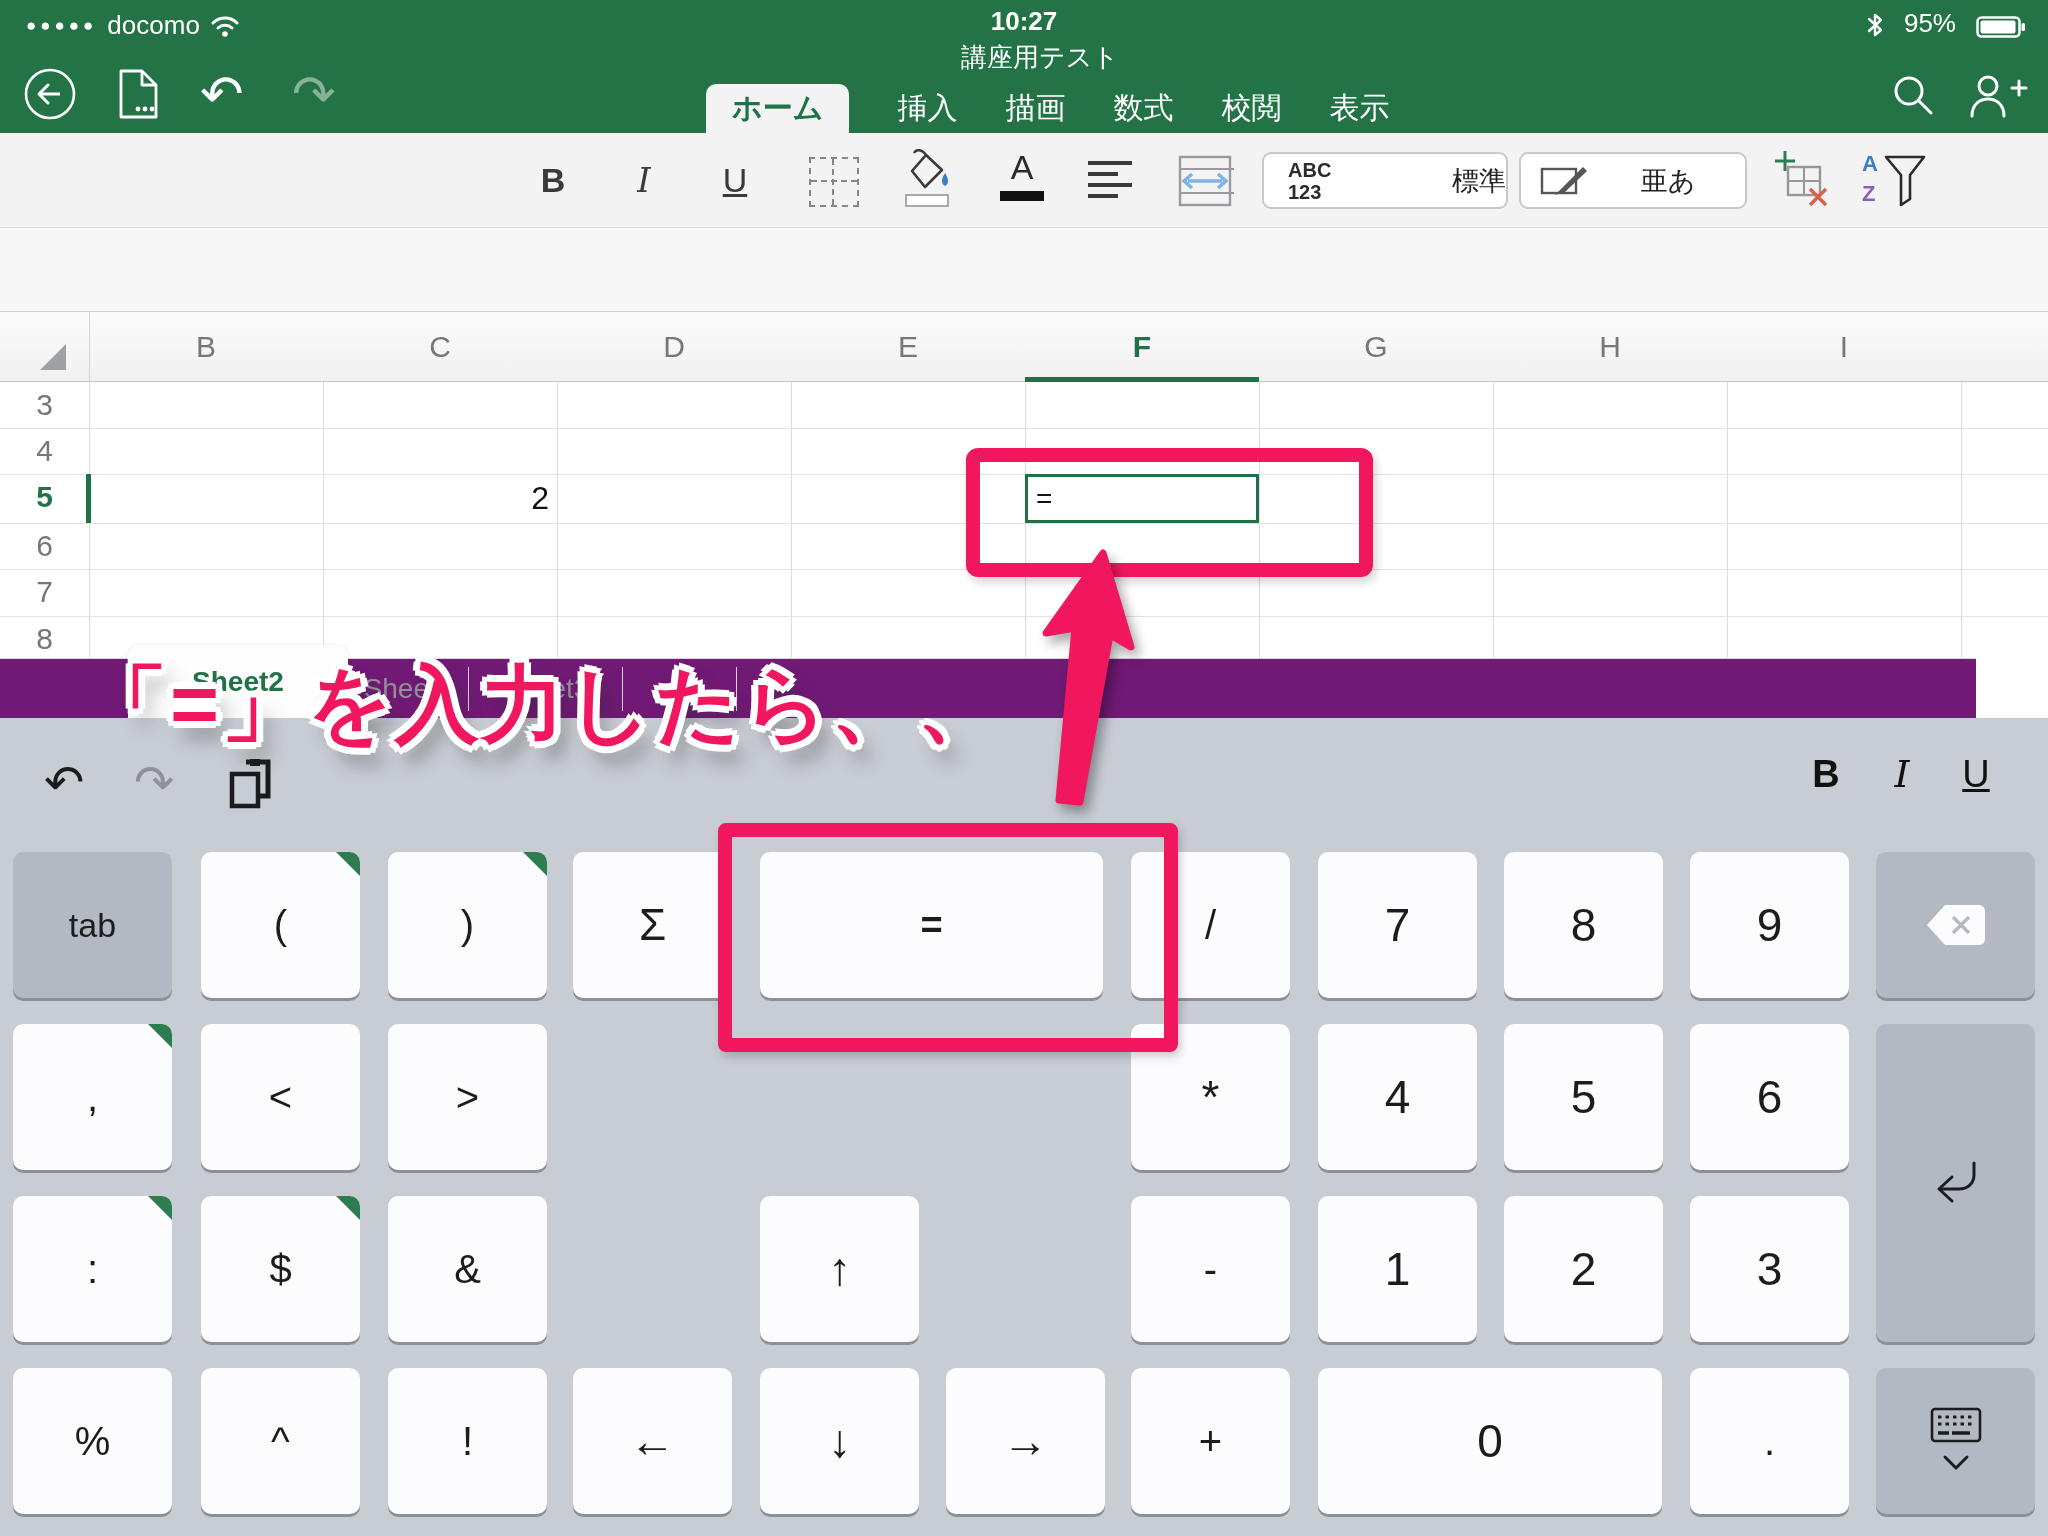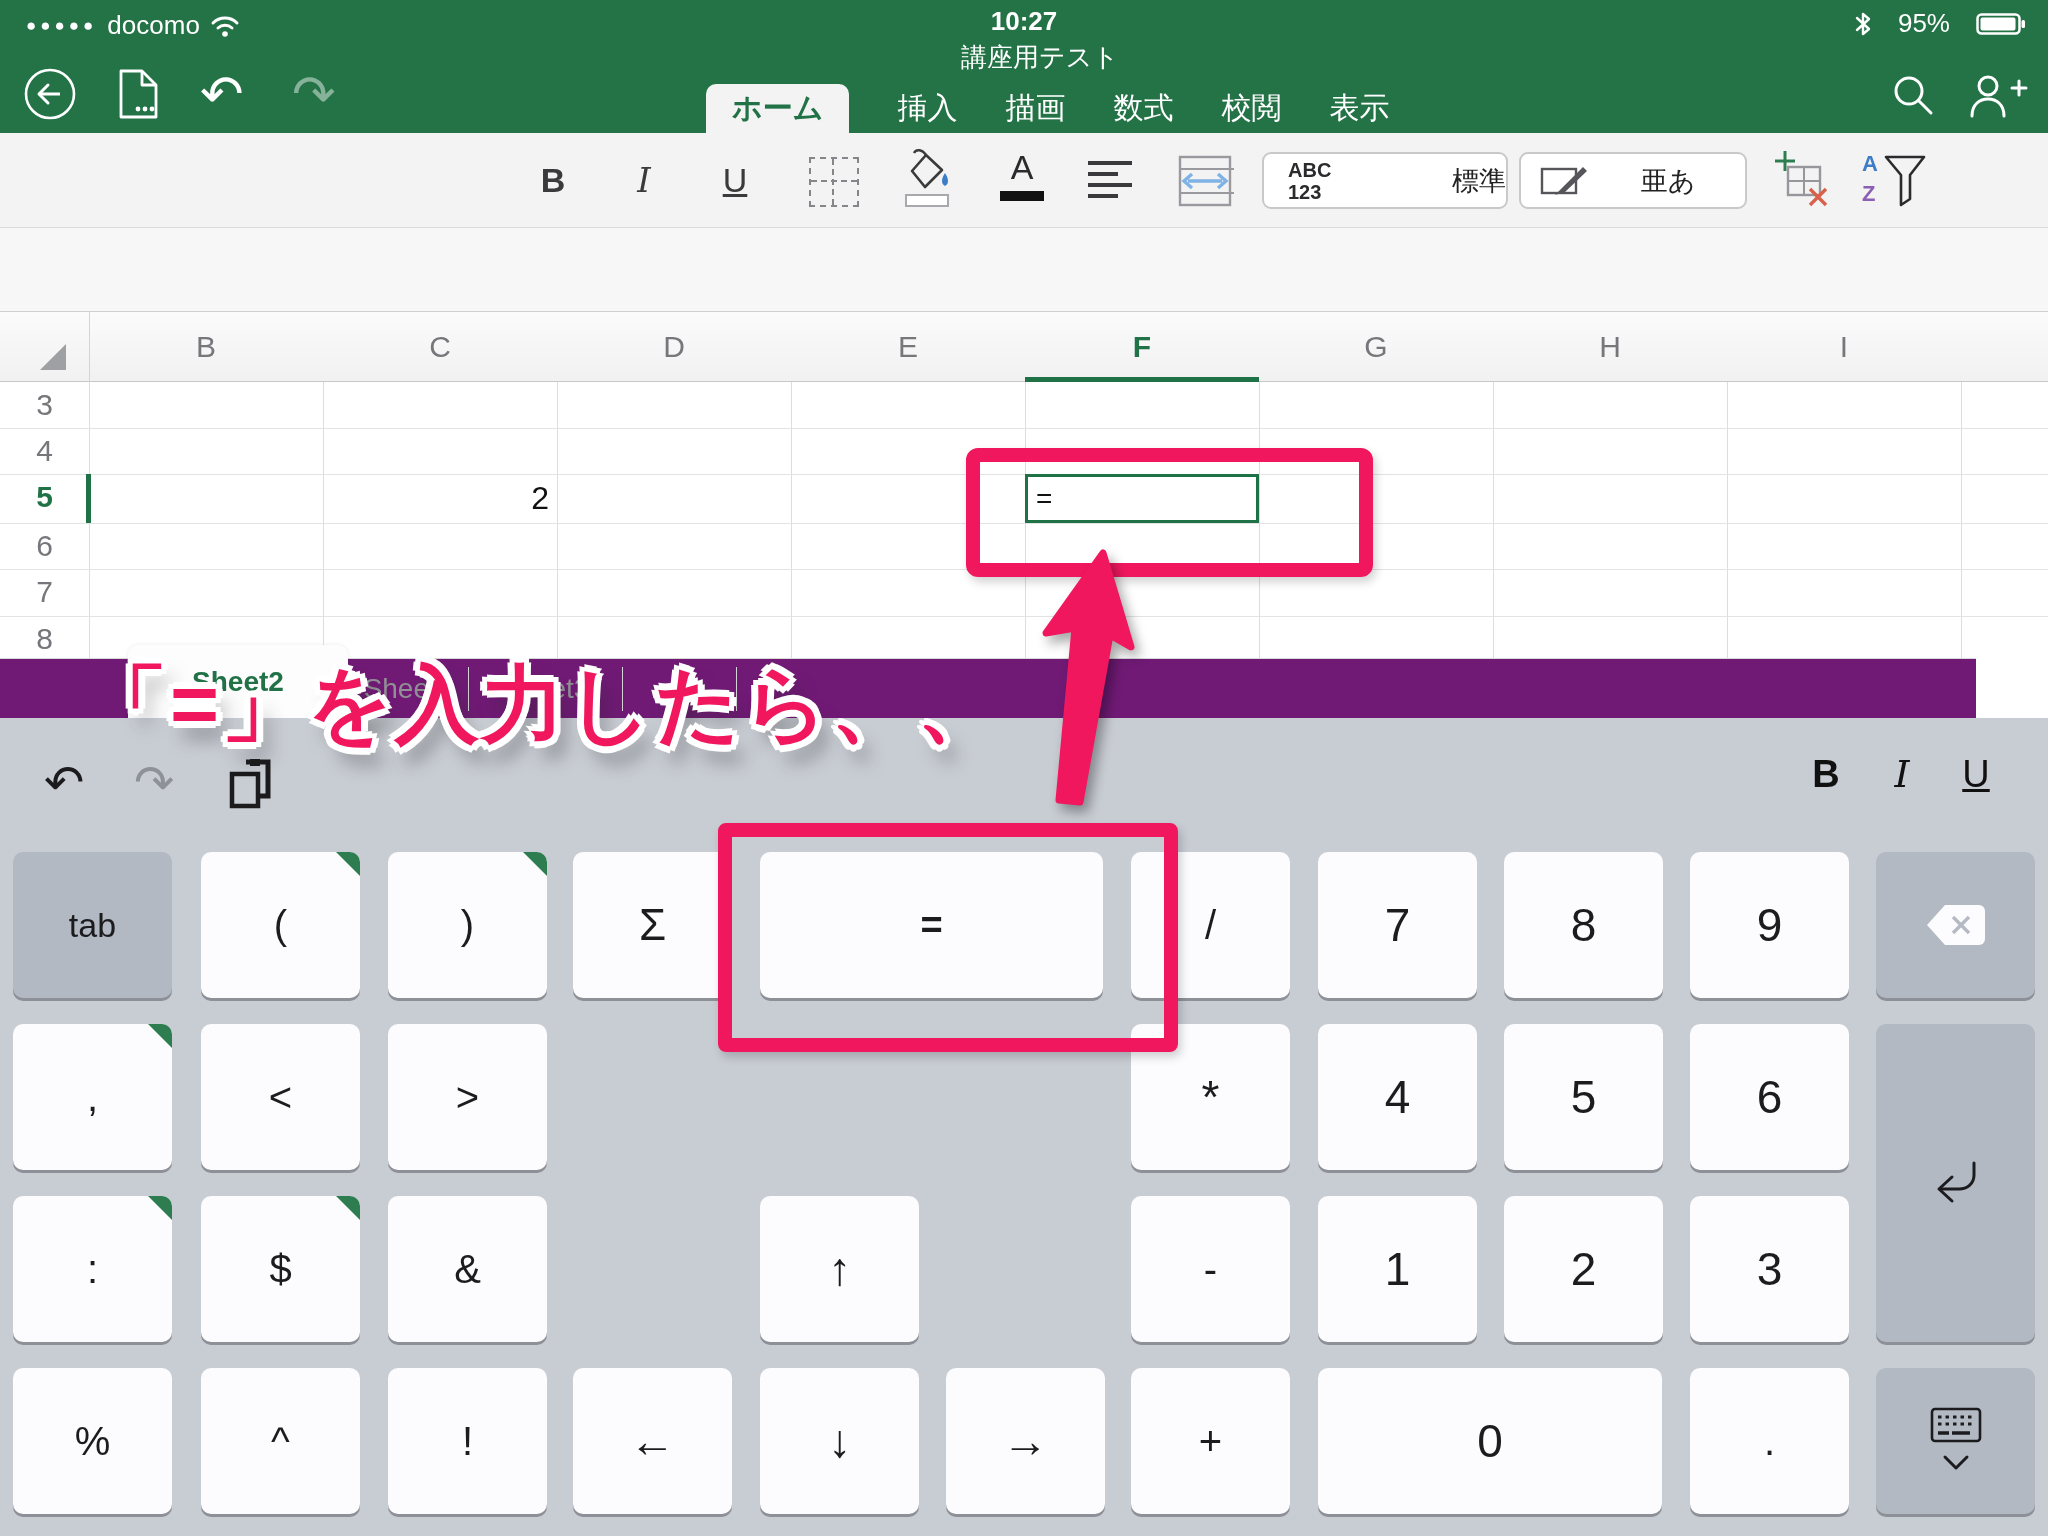--- a/index.html
+++ b/index.html
@@ -73,21 +73,21 @@
   <div class="abs" style="left:26px;top:10px;display:flex;align-items:center;gap:10px;">
     <span style="font-size:17px;letter-spacing:4px;color:#fff;">●●●●●</span>
     <span class="statustxt">docomo</span>
     <svg width="30" height="24" viewBox="0 0 30 24">
       <path d="M3 9 a17 17 0 0 1 24 0" fill="none" stroke="#fff" stroke-width="3" stroke-linecap="round"></path>
       <path d="M8 14 a10.5 10.5 0 0 1 14 0" fill="none" stroke="#fff" stroke-width="3" stroke-linecap="round"></path>
       <circle cx="15" cy="20" r="2.8" fill="#fff"></circle>
     </svg>
   </div>
   <div class="abs statustxt" style="left:0;top:6px;width:2048px;text-align:center;font-weight:bold;">10:27</div>
-  <div class="abs" style="right:22px;top:8px;display:flex;align-items:center;gap:26px;">
+  <div class="abs" style="right:22px;top:8px;display:flex;align-items:flex-end;gap:20px;">
     <svg width="18" height="28" viewBox="0 0 18 28">
       <path d="M3 8 L15 19 L9 24 V4 L15 9 L3 20" fill="none" stroke="#fff" stroke-width="2.4" stroke-linejoin="round" stroke-linecap="round"></path>
     </svg>
     <span class="statustxt">95%</span>
     <svg width="50" height="24" viewBox="0 0 50 24">
       <rect x="1.5" y="2.5" width="42" height="19" rx="4" fill="none" stroke="#fff" stroke-width="2.5"></rect>
       <rect x="4.5" y="5.5" width="35" height="13" rx="2" fill="#fff"></rect>
       <rect x="45.5" y="8" width="3.5" height="8" rx="1.5" fill="#fff"></rect>
     </svg>
   </div>

